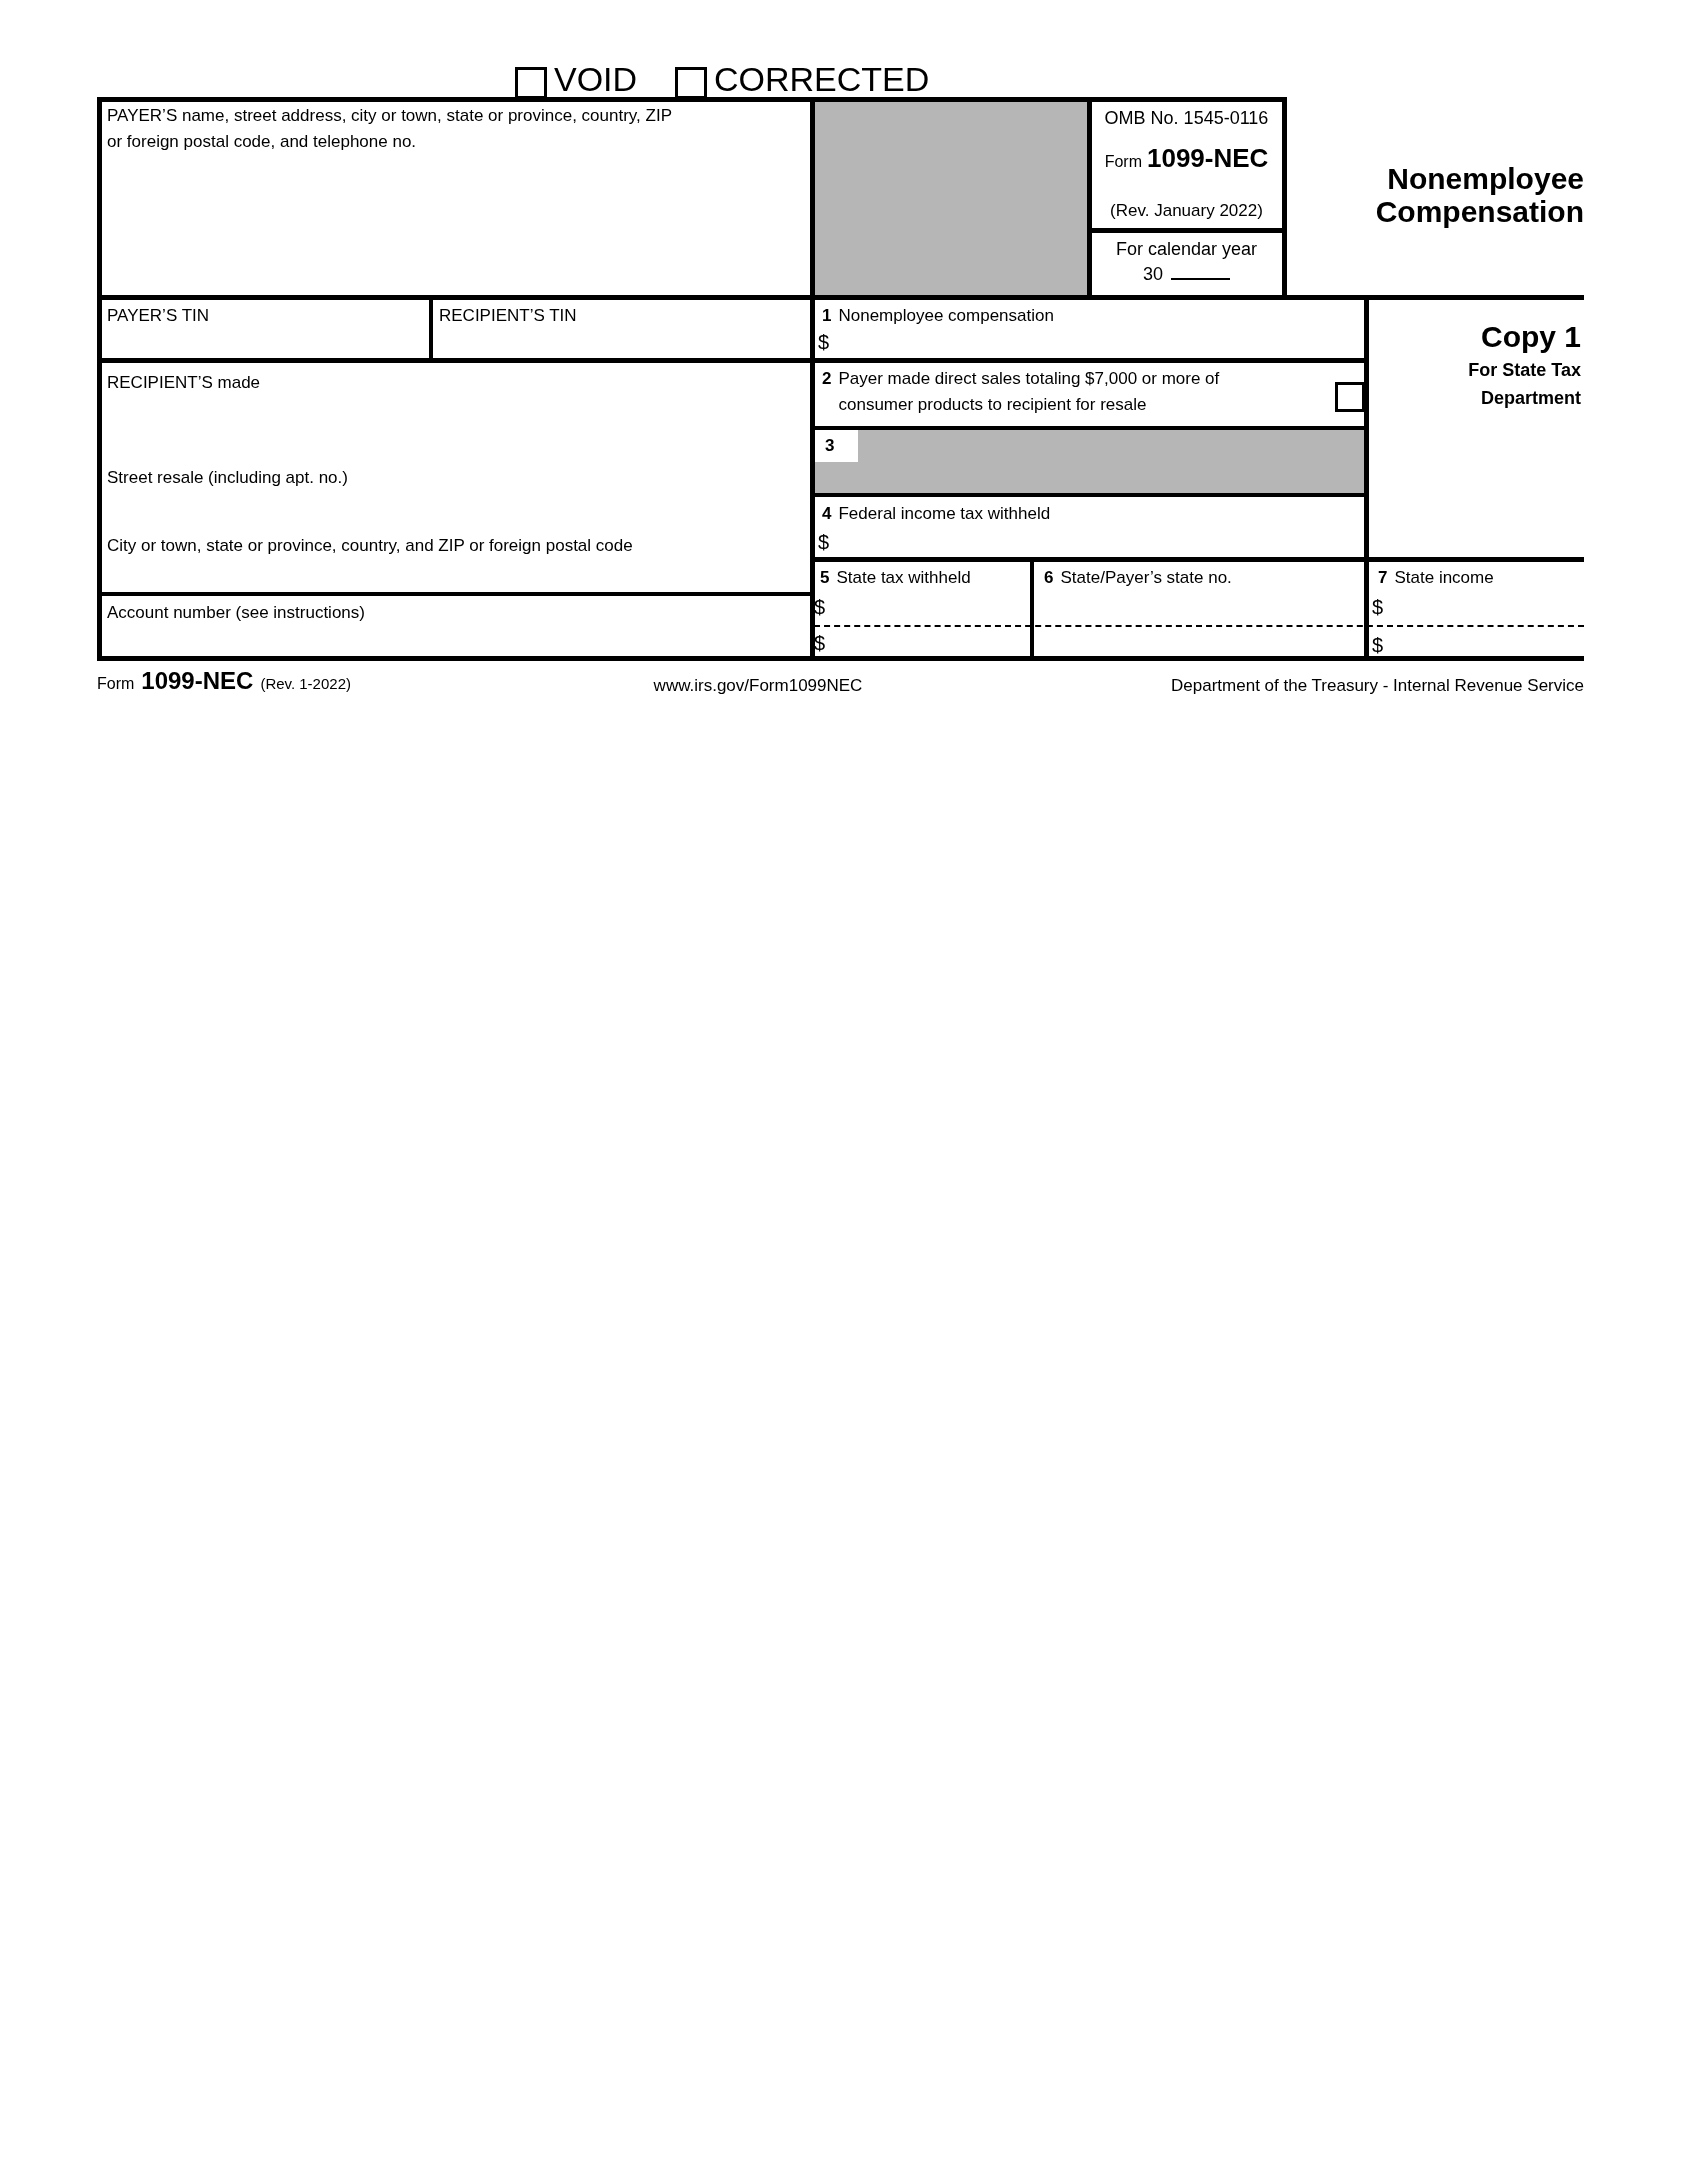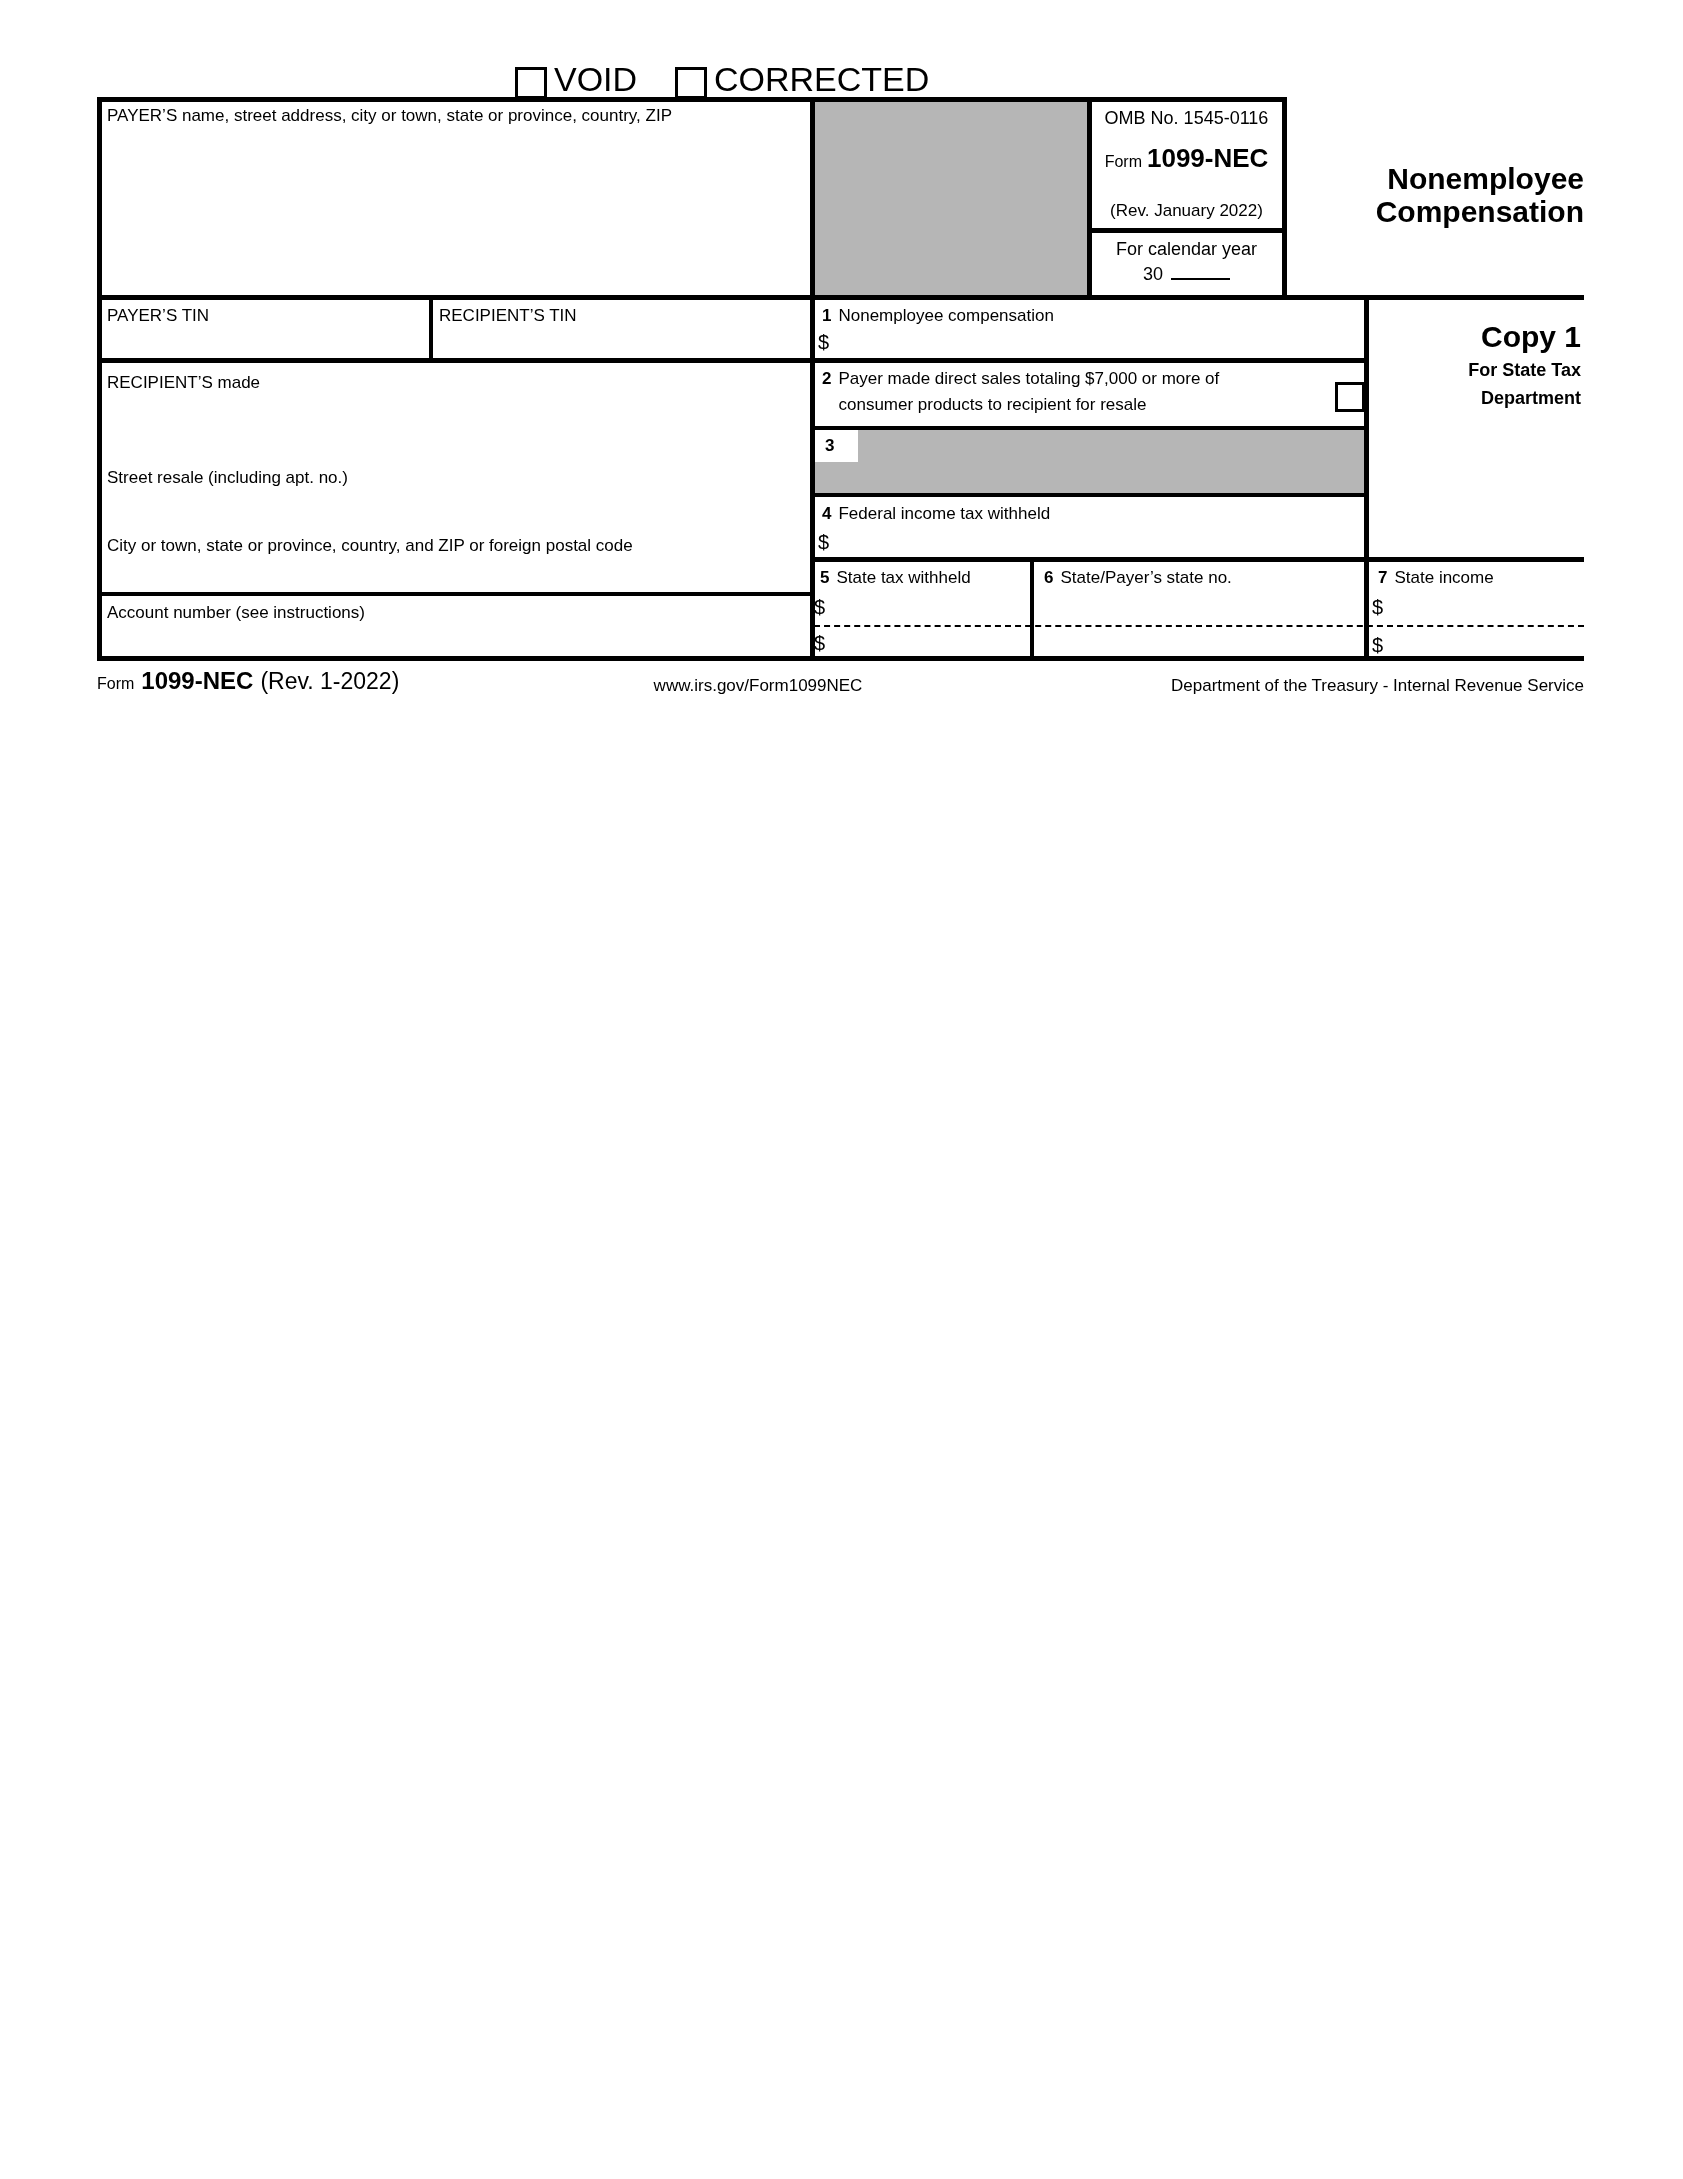--- a/index.html
+++ b/index.html
@@ -21,21 +21,21 @@
   .center{text-align:center;}
   .right{text-align:right;}
   .title{position:absolute;font-weight:bold;font-size:30px;line-height:33px;text-align:right;}
   .subtitle{position:absolute;font-weight:bold;font-size:18px;line-height:28px;text-align:right;}
   .cklabel{position:absolute;font-size:34px;line-height:28px;}
   .ombtext{position:absolute;font-size:18px;line-height:22px;text-align:center;}
   .yearline{display:inline-block;width:59px;height:18px;border-bottom:2px solid #000;margin-left:8px;}
   .footer-left{position:absolute;display:flex;align-items:baseline;gap:7px;}
   .f-small{font-size:16px;}
   .f-big{font-size:24px;font-weight:bold;}
-  .f-reg{font-size:23px;}
+  .f-reg{font-size:15px;}
 </style>
 </head>
 <body>
 
 <div class="fill" style="left:812px;top:99px;width:277px;height:198px;background:#b6b6b6;"></div>
 <div class="fill" style="left:812px;top:428px;width:554px;height:67px;background:#b6b6b6;"></div>
 <div class="fill" style="left:814px;top:430px;width:44px;height:32px;background:#ffffff;"></div>
 
 <div class="hline" style="left:97px;top:97px;width:1190px;height:5px;"></div>
 <div class="hline" style="left:1087px;top:228px;width:200px;height:5px;"></div>
@@ -56,20 +56,21 @@
 <div class="vline" style="left:1282px;top:97px;width:5px;height:203px;"></div>
 <div class="vline" style="left:1364px;top:295px;width:5px;height:366px;"></div>
 
 <div class="checkbox" style="left:515px;top:67px;width:26px;height:26px;"></div>
 <div class="cklabel" style="left:554px;top:65px;">VOID</div>
 <div class="checkbox" style="left:675px;top:67px;width:26px;height:26px;"></div>
 <div class="cklabel" style="left:714px;top:65px;">CORRECTED</div>
 
 <div class="lbl" style="left:107px;top:103px;">
   <div>PAYER’S name, street address, city or town, state or province, country, ZIP</div>
+  <div>or foreign postal code, and telephone no.</div>
 </div>
 <div class="field" style="left:103px;top:158px;width:699px;height:131px;"></div>
 
 <div class="ombtext" style="left:1089px;top:107px;width:195px;">OMB No. 1545-0116</div>
 <div class="ombtext" style="left:1089px;top:147px;width:195px;">
   <span class="f-small">Form</span>
   <span style="font-size:26px;font-weight:bold;">1099-NEC</span>
 </div>
 <div class="ombtext" style="left:1089px;top:200px;width:195px;font-size:17px;">(Rev. January 2022)</div>
 <div class="ombtext" style="left:1089px;top:238px;width:195px;">For calendar year</div>

